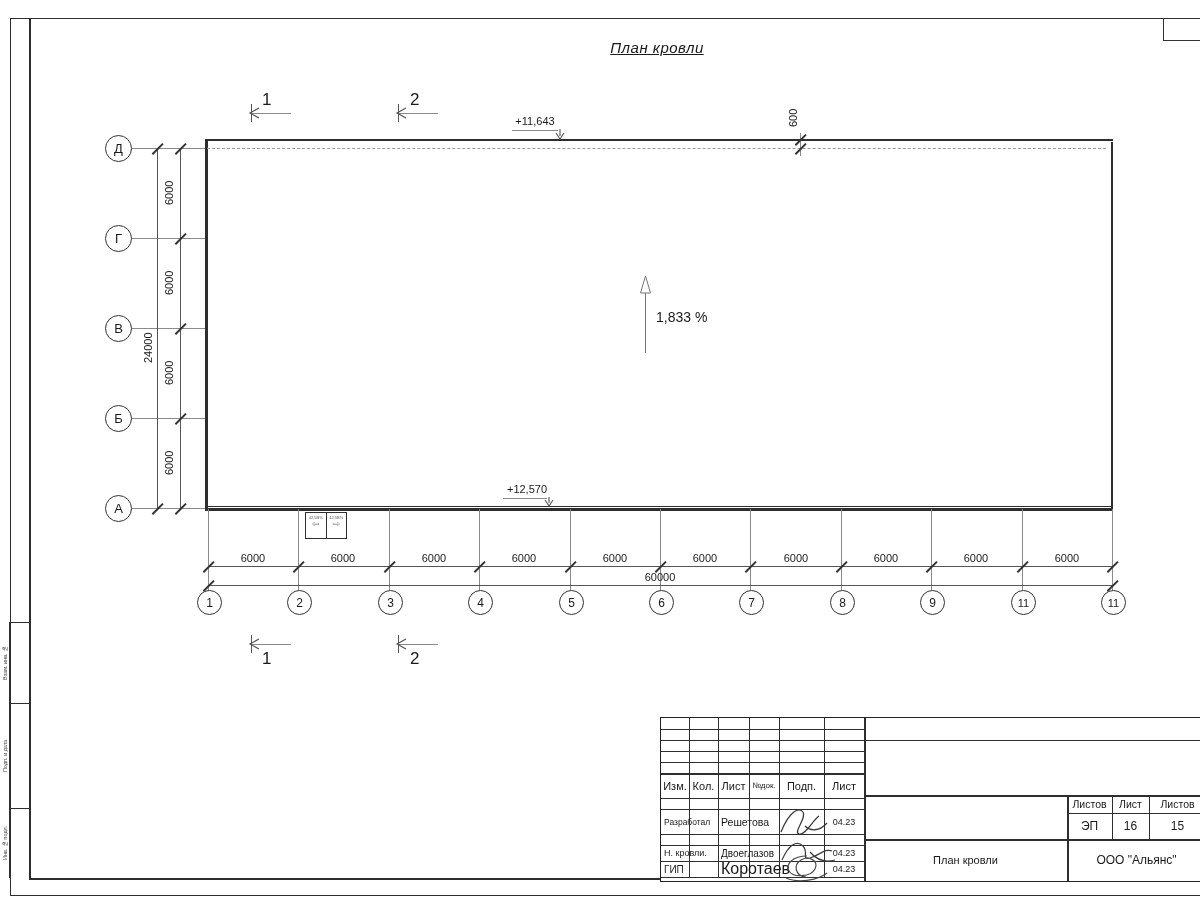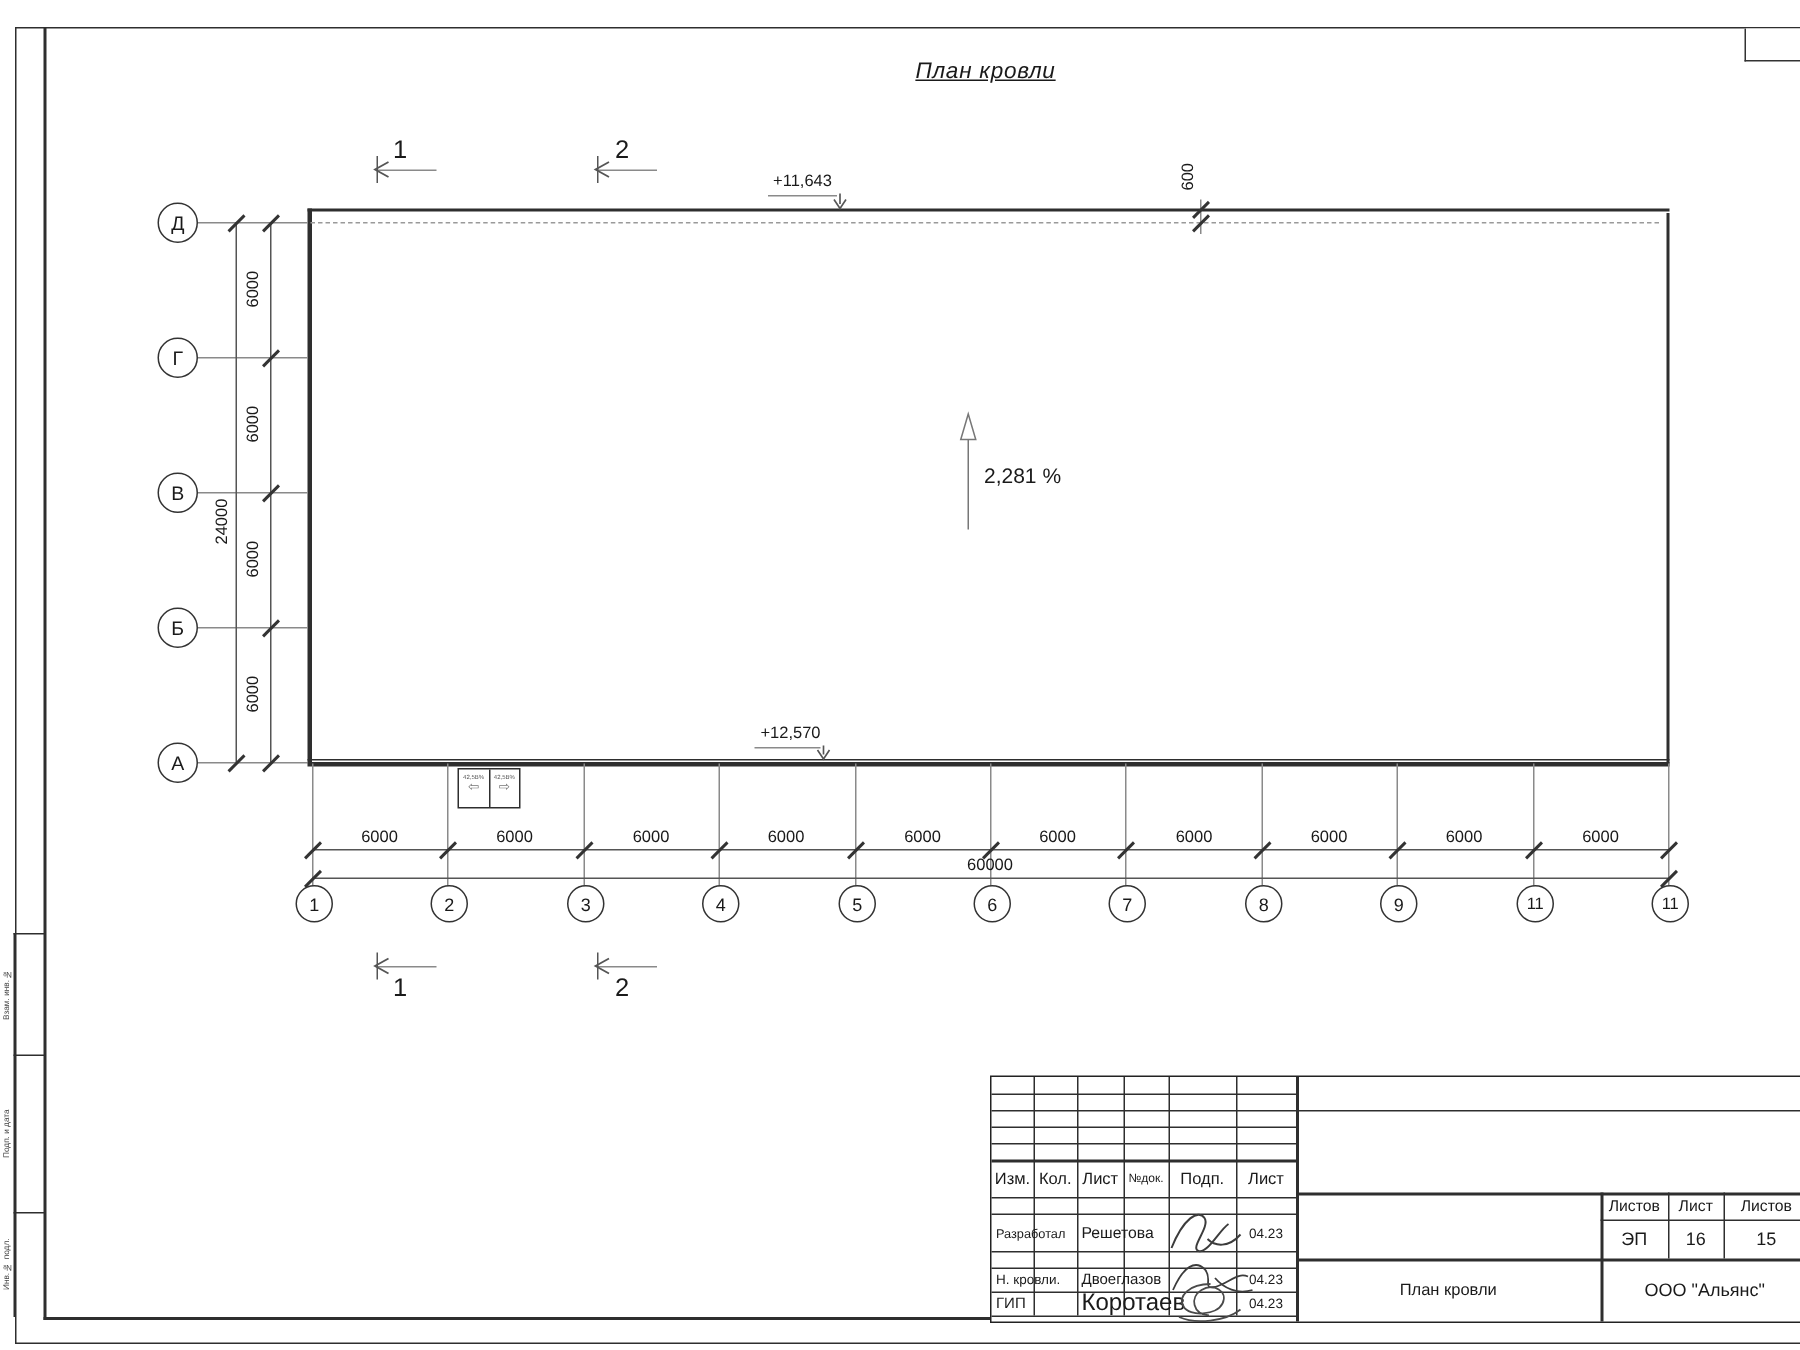--- a/index.html
+++ b/index.html
@@ -179,21 +179,21 @@
   <div class="dimtext" style="left:497px;top:483px;width:60px">+12,570</div>
   <div class="hl gray" style="left:503px;top:498px;width:44px"></div>
   <svg style="left:542px;top:497px" width="14" height="12">
       <path d="M7,0 L7,6 M3,3 L7,9 L11,3" fill="none" stroke="#555" stroke-width="1.1"></path>
     </svg>
 
   <svg style="left:638px;top:275px" width="15" height="80">
     <path d="M7.5,18 L7.5,78" stroke="#777" stroke-width="1" fill="none"></path>
     <path d="M7.5,1 L12.5,18 L2.5,18 Z" fill="#fff" stroke="#777" stroke-width="1"></path>
   </svg>
-  <div class="dimtext" style="left:656px;top:309px;width:60px;font-size:14px;text-align:left">2,281 %</div>
+  <div class="dimtext" style="left:656px;top:309px;width:60px;font-size:14px;text-align:left">1,833 %</div>
 
   <div class="tinybox" style="left:305px;top:512px;width:40px;height:25px">
     <div class="tinycell" style="border-right:1.5px solid #2e2e2e">
       <span>42,5В%</span>
       <span class="arrowglyph">⇦</span>
     </div>
     <div class="tinycell">
       <span>42,5В%</span>
       <span class="arrowglyph">⇨</span>
     </div>

